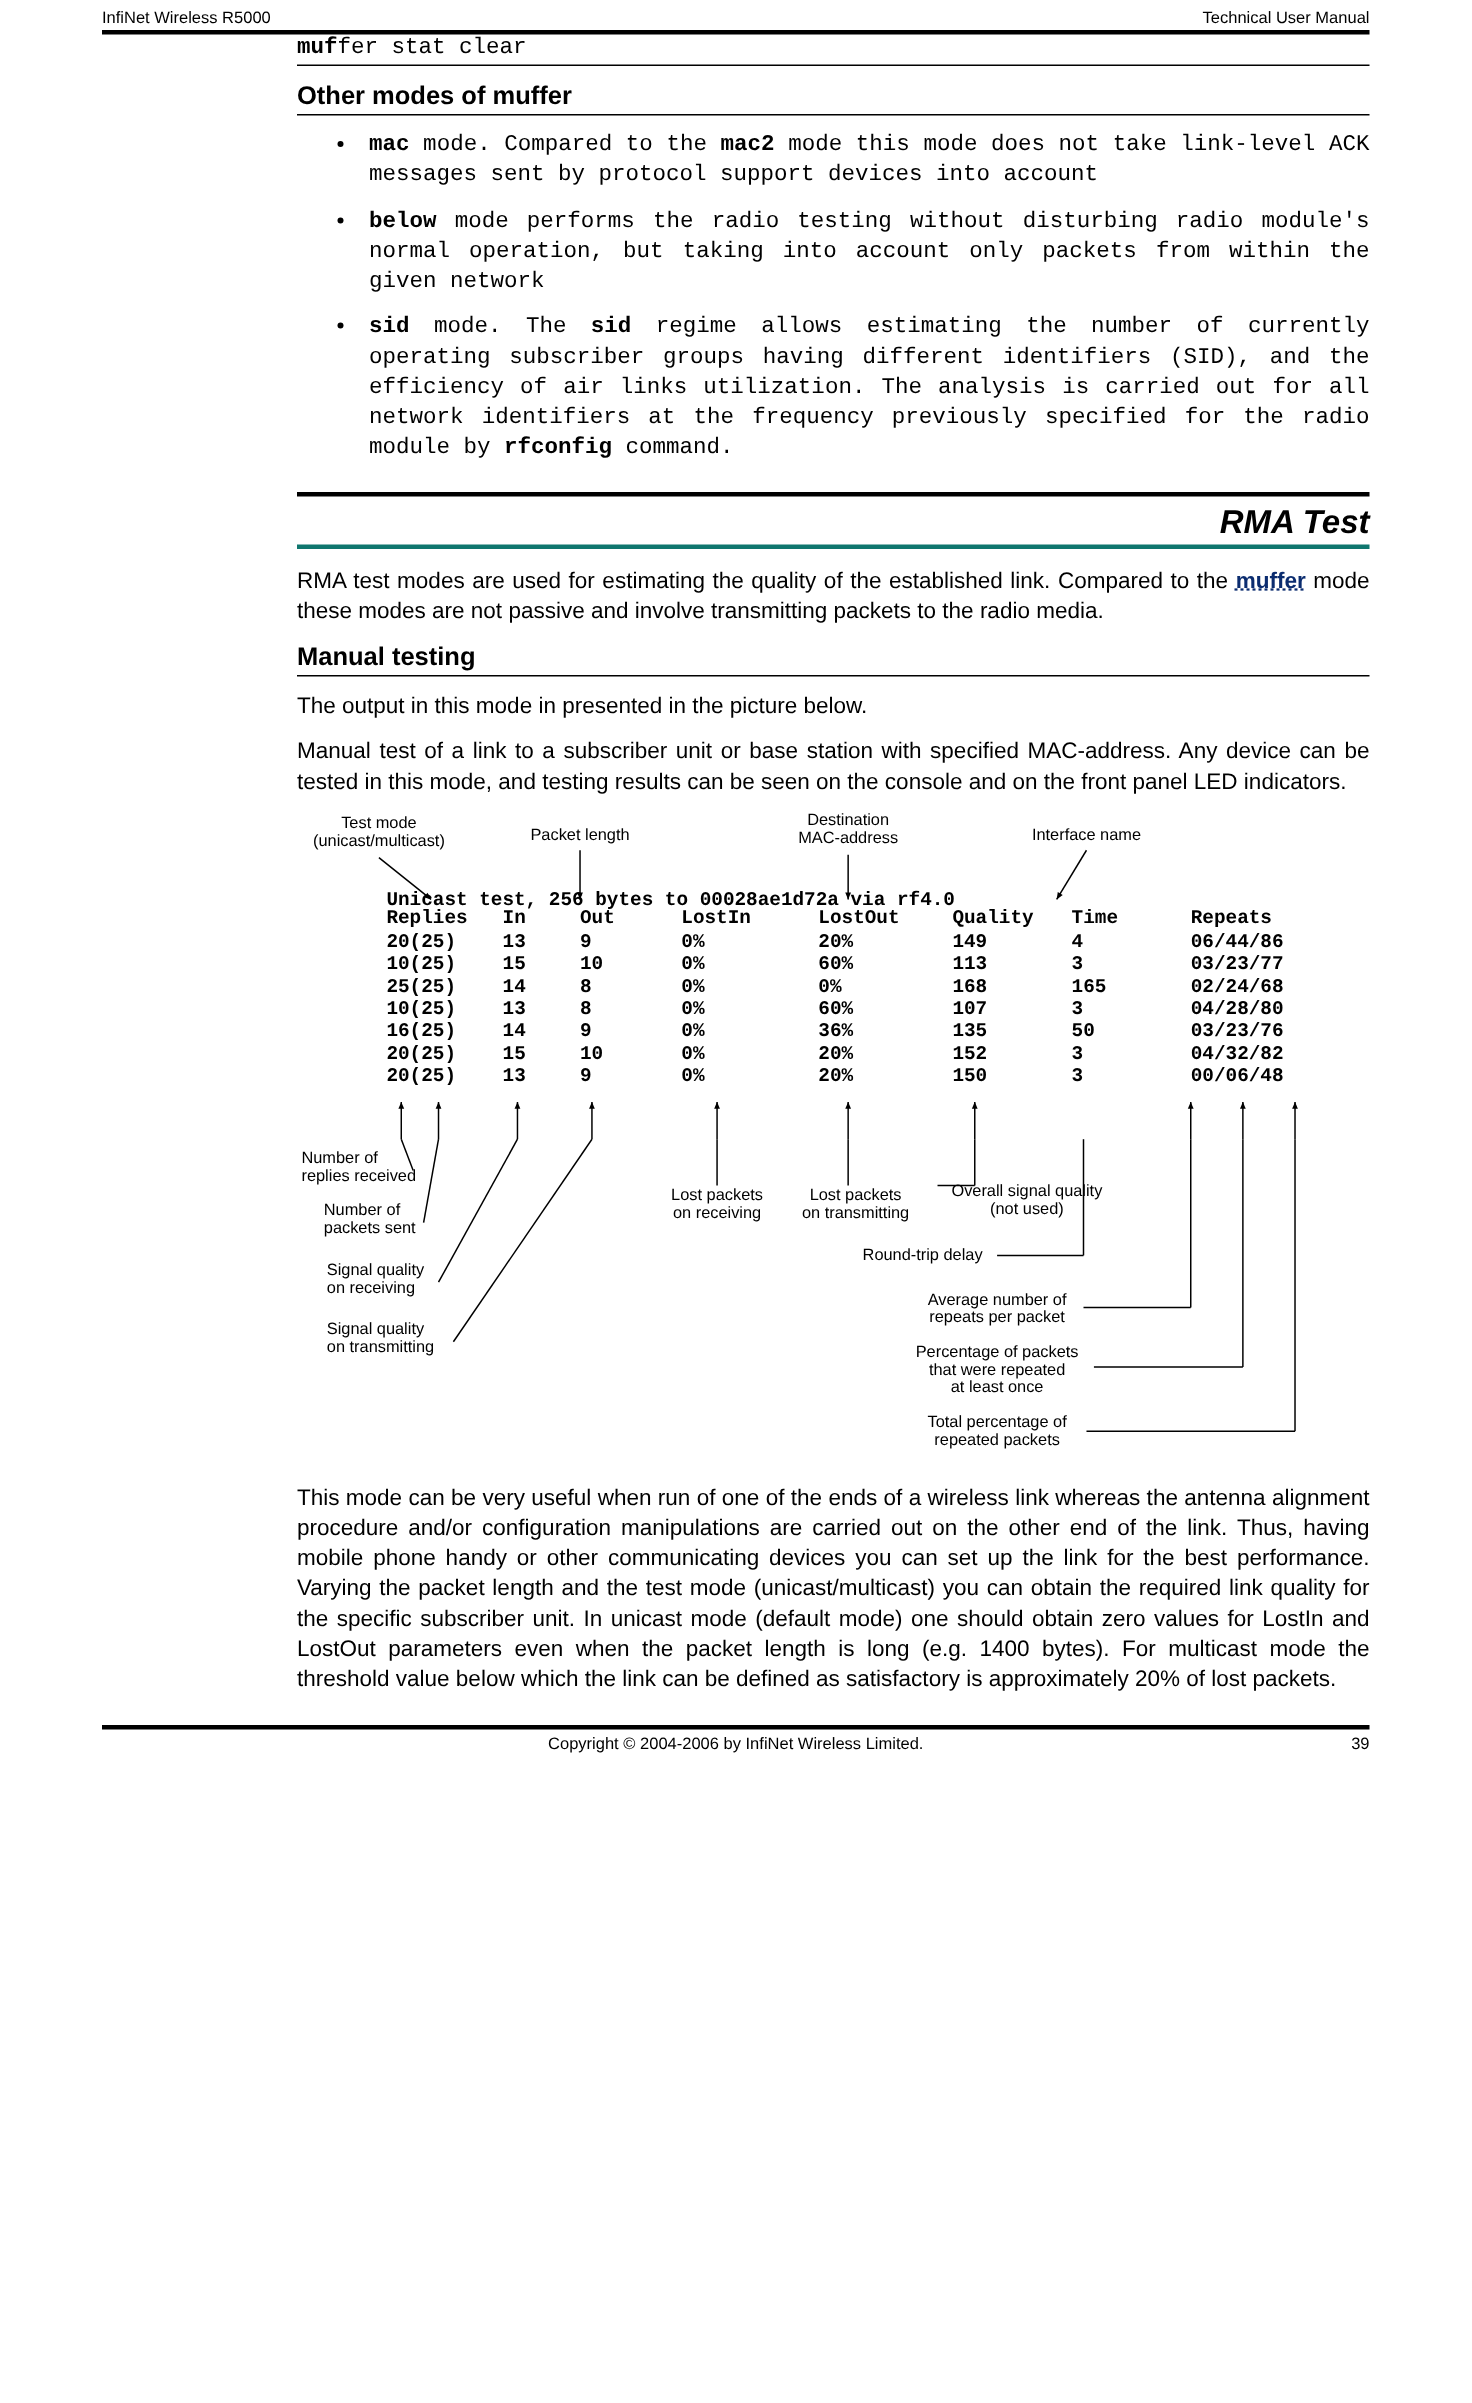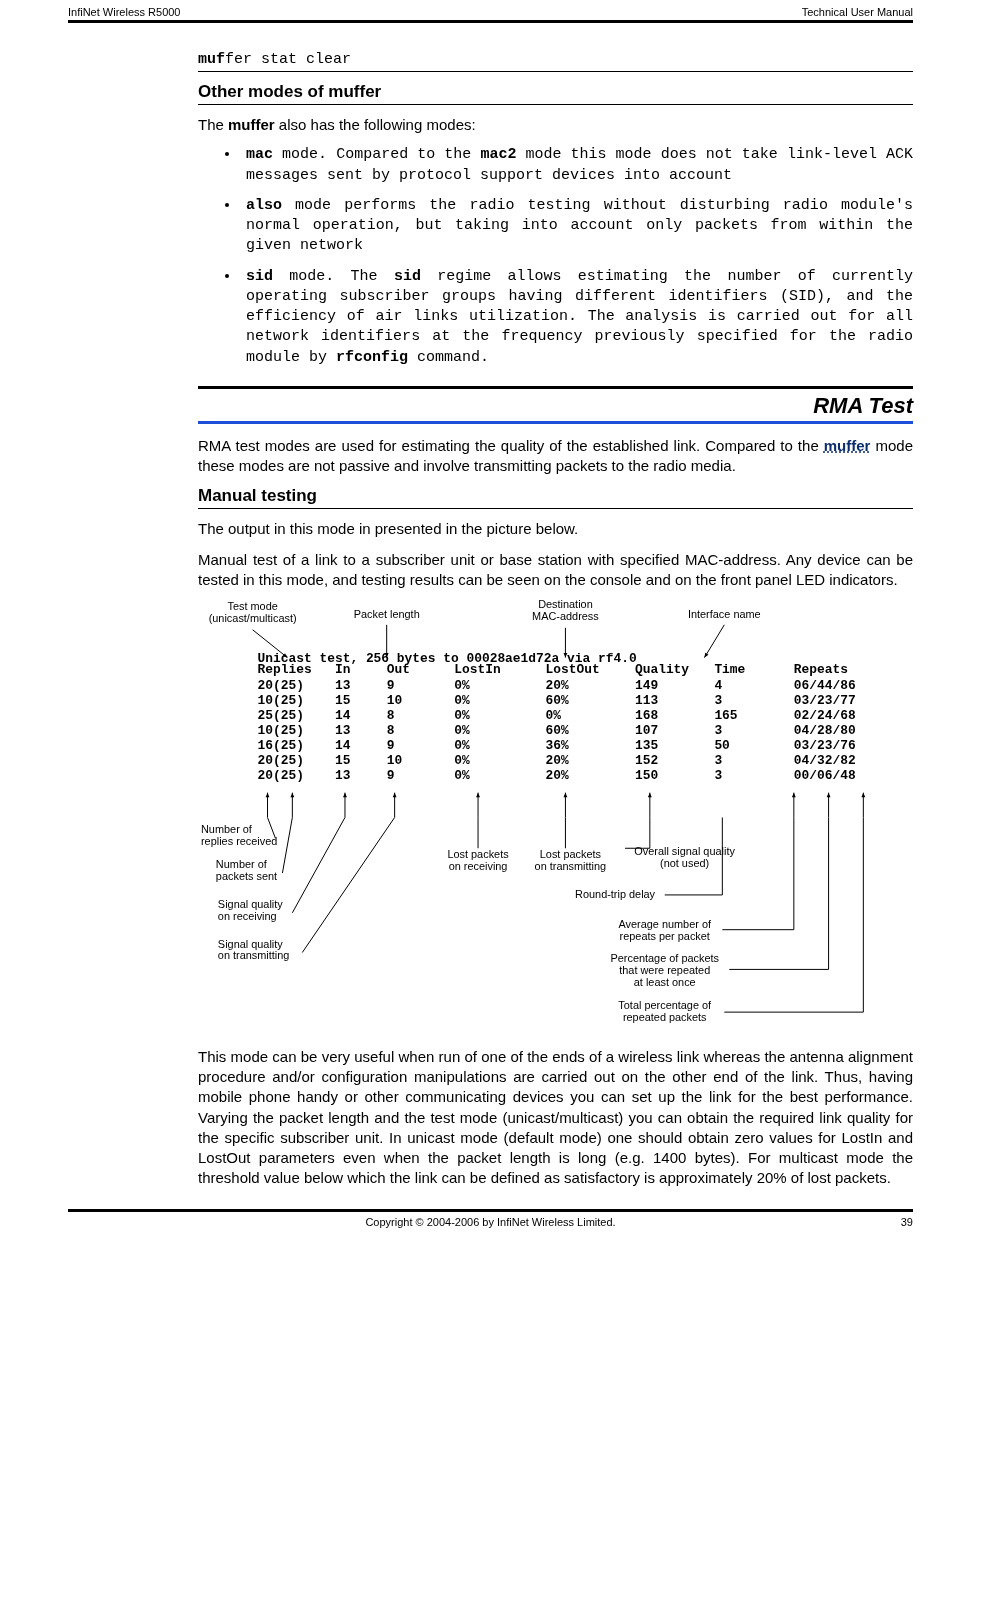--- a/index.html
+++ b/index.html
@@ -14,21 +14,21 @@
   .page {
     padding: 0 68px 0 68px;
     box-sizing: border-box;
   }
   .top-header {
     display: flex;
     justify-content: space-between;
     font-size: 11px;
     padding: 6px 0 2px 0;
     border-bottom: 3px solid #000;
-    margin-bottom: 28px;
+    margin-bottom: 0;
   }
   .content {
     padding-left: 130px;
   }
   .cmd-row {
     font-family: "Courier New", monospace;
     font-size: 15px;
     border-bottom: 1px solid #000;
     padding-bottom: 3px;
     margin-bottom: 10px;
@@ -40,21 +40,21 @@
     border-bottom: 1px solid #000;
     padding-bottom: 2px;
     margin: 8px 0 0 0;
   }
   .h1-right {
     font-weight: bold;
     font-style: italic;
     font-size: 22px;
     text-align: right;
     border-top: 3px solid #000;
-    border-bottom: 3px solid #1d4ed8;
+    border-bottom: 3px solid #0f766e;
     padding: 4px 0 2px 0;
     margin: 18px 0 12px 0;
   }
   p { margin: 10px 0; line-height: 1.35; text-align: justify; }
   ul { margin: 8px 0 8px 0; padding-left: 42px; }
   li { margin: 10px 0; line-height: 1.35; text-align: justify; padding-left: 6px; font-family: Liberation Mono, monospace;}
   .b { font-weight: bold; }
   .link-ul { color: #0b2c6f; text-decoration: underline dotted; font-weight: bold;}
   .figure {
     width: 100%;
@@ -86,27 +86,24 @@
   </div>
 
   <div class="content">
 
     <div class="cmd-row">
       <span class="b">muf</span><span>fer stat clear</span>
     </div>
 
     <div class="h2">Other modes of muffer</div>
 
-    <p>
-      <span>The </span><span class="b">muffer</span><span> also has the following modes:</span>
-    </p>
 
     <ul id="bullet-list">
         <li><span class="b">mac</span><span> mode. Compared to the </span><span class="b">mac2</span><span> mode this mode does not take link-level ACK messages sent by protocol support devices into account</span></li>
-        <li><span class="b">also</span><span> mode performs the radio testing without disturbing radio module's normal operation, but taking into account only packets from within the given network</span></li>
+        <li><span class="b">below</span><span> mode performs the radio testing without disturbing radio module's normal operation, but taking into account only packets from within the given network</span></li>
         <li><span class="b">sid</span><span> mode. The </span><span class="b">sid</span><span> regime allows estimating the number of currently operating subscriber groups having different identifiers (SID), and the efficiency of air links utilization. The analysis is carried out for all network identifiers at the frequency previously specified for the radio module by </span><span class="b">rfconfig</span><span> command.</span></li>
       </ul>
 
     <div class="h1-right">RMA Test</div>
 
     <p>
       <span>RMA test modes are used for estimating the quality of the established link. Compared to the </span><span class="link-ul">muffer</span><span> mode these modes are not passive and involve transmitting packets to the radio media.</span>
     </p>
 
     <div class="h2">Manual testing</div>

